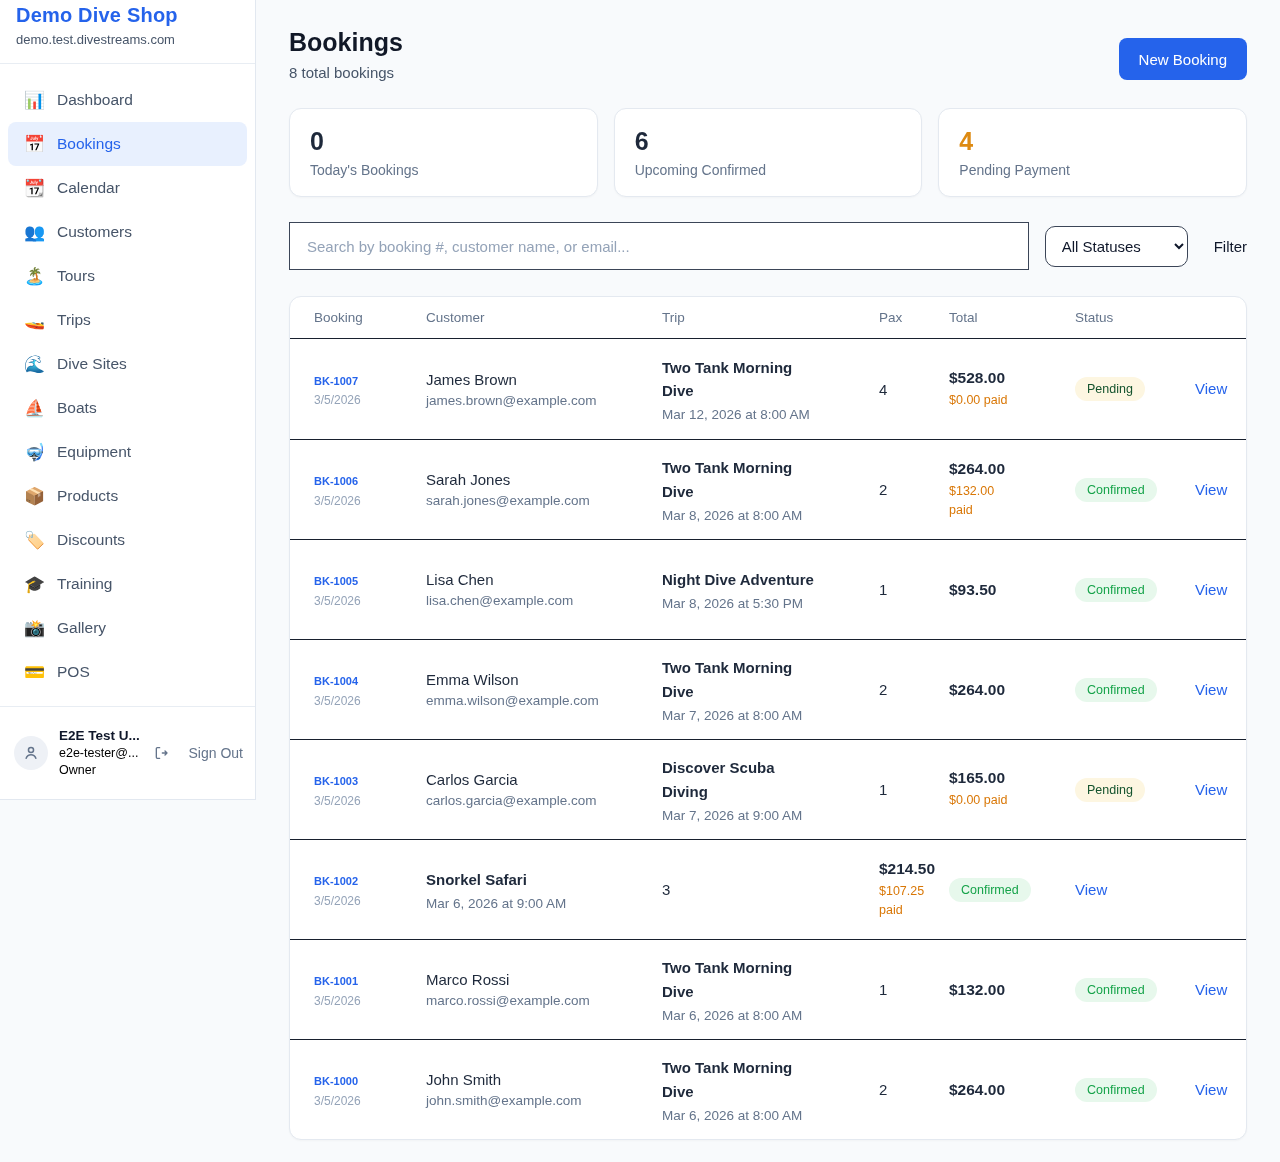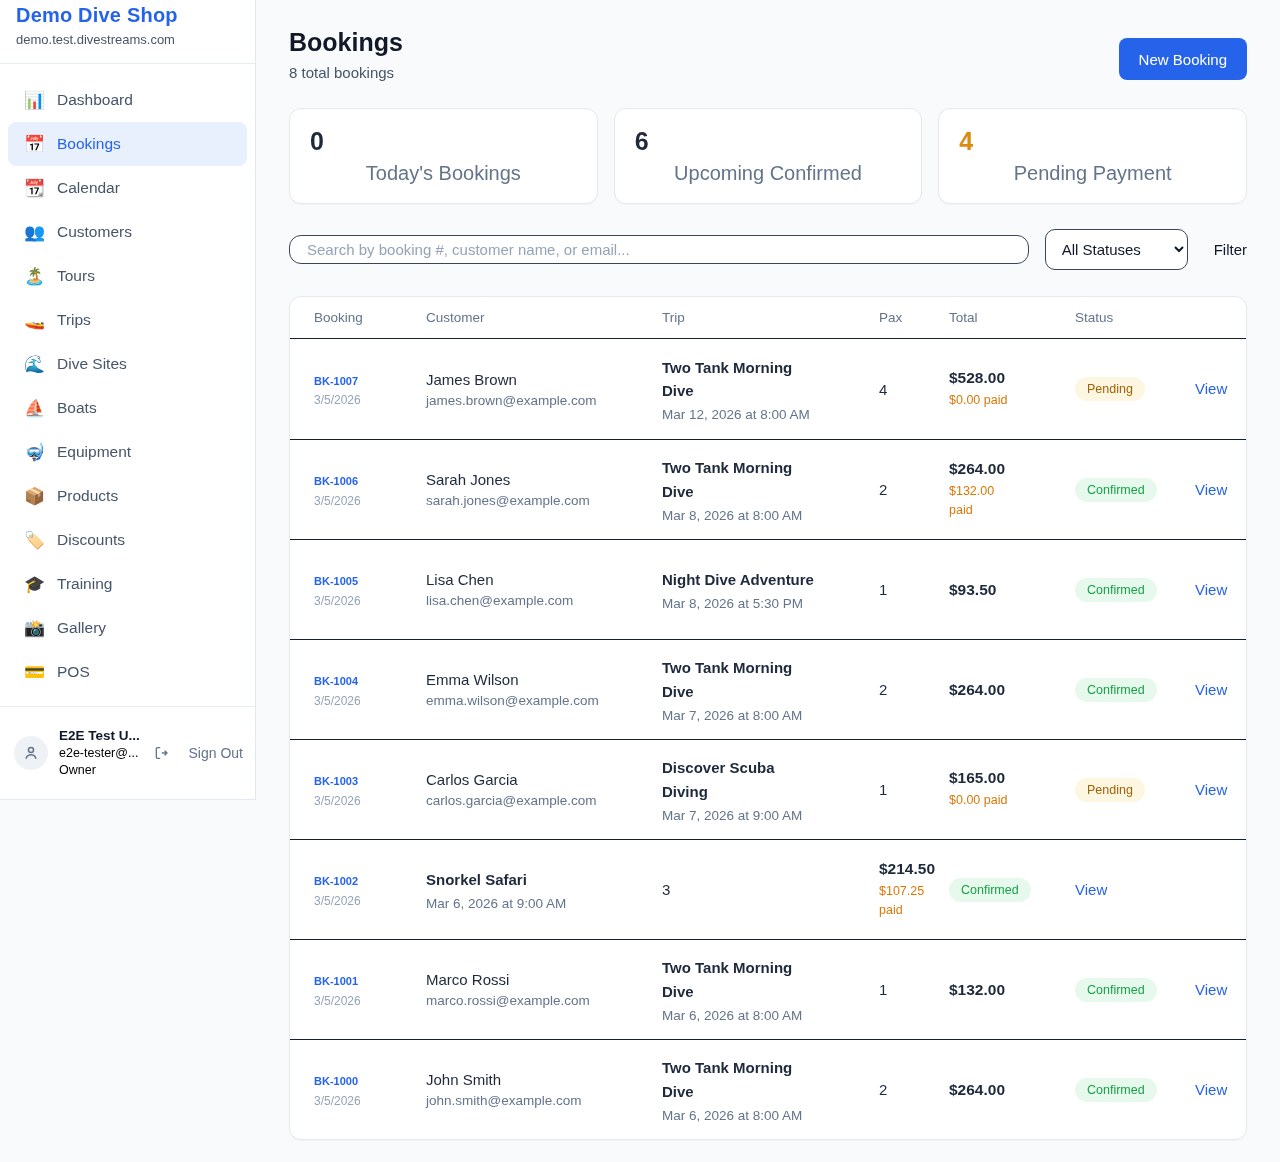--- a/index.html
+++ b/index.html
@@ -36,24 +36,24 @@
   .page-sub { margin-top:7px; font-size:15px; color:#475569; }
   .primary-btn { background:#2563eb; color:#fff; border:none; border-radius:8px;
     padding:0 20px; height:42px; font-size:15px; font-weight:500; font-family:inherit;
     margin-top:10px; cursor:pointer; }
 
   .stats { display:grid; grid-template-columns:repeat(3,1fr); gap:16px; margin-bottom:25px; }
   .stat-card { background:#fff; border:1px solid #e4e9f0; border-radius:12px; padding:18px 20px;
     box-shadow:0 1px 2px rgba(15,23,42,.03); }
   .stat-value { font-size:25px; font-weight:700; color:#1e293b; }
   .stat-value.orange { color:#dd8a12; }
-  .stat-label { margin-top:6px; font-size:20px; color:#64748b;text-align:center; }
+  .stat-label { margin-top:6px; font-size:14px; color:#64748b; }
 
   .controls { display:flex; align-items:center; margin-bottom:26px; }
-  .search { flex:1; height:29px; border:1px solid #3b4557; border-radius:12px;
+  .search { flex:1; height:48px; border:1px solid #3b4557; border-radius:0;
     padding:0 17px; font-size:15px; font-family:inherit; color:#0f172a; background:#fff; }
   .search::placeholder { color:#94a3b8; }
   .status-select { margin-left:16px; height:41px; width:143px; border:1px solid #3b4557;
     border-radius:10px; background:#fff; font-size:15px; font-family:inherit; color:#0f172a;
     padding:0 8px 0 12px; cursor:pointer; }
   .filter-btn { margin-left:26px; background:none; border:none; font-family:inherit;
     font-size:15px; font-weight:500; color:#0f172a; cursor:pointer; }
 
   
   .table-card { background:#fff; border:1px solid #e4e9f0; border-radius:12px; overflow:hidden;
@@ -71,21 +71,21 @@
   .cust-email { font-size:13.5px; color:#64748b; margin-top:5px; }
   .trip-name { font-size:15px; font-weight:700; color:#1e293b; line-height:1.55; }
   .trip-name.wrap { max-width:152px; }
   .trip-name.nowrap { white-space:nowrap; }
   .trip-date { font-size:13.5px; color:#64748b; margin-top:5px; }
   .c-pax { font-size:15px; color:#1e293b; }
   .total-amt { font-size:15.5px; font-weight:700; color:#1e293b; }
   .total-paid { font-size:12.5px; color:#d97706; margin-top:4px; line-height:1.5; }
   .total-paid.wrap { max-width:62px; }
   .badge { display:inline-block; padding:5px 12px; border-radius:999px; font-size:12.5px; font-weight:500; }
-  .badge-pending { background:#fdf6e1; color:#a16207; }
+  .badge-pending { background:#fdf6e1; color:#14532d; }
   .badge-confirmed { background:#e7f8ec; color:#16a34a; }
   .view-link { color:#2563eb; font-size:15px; font-weight:500; text-decoration:none; cursor:pointer; }
 </style>
 </head>
 <body>
 
 <div class="app">
 
   <aside class="sidebar">
     <div class="brand">

